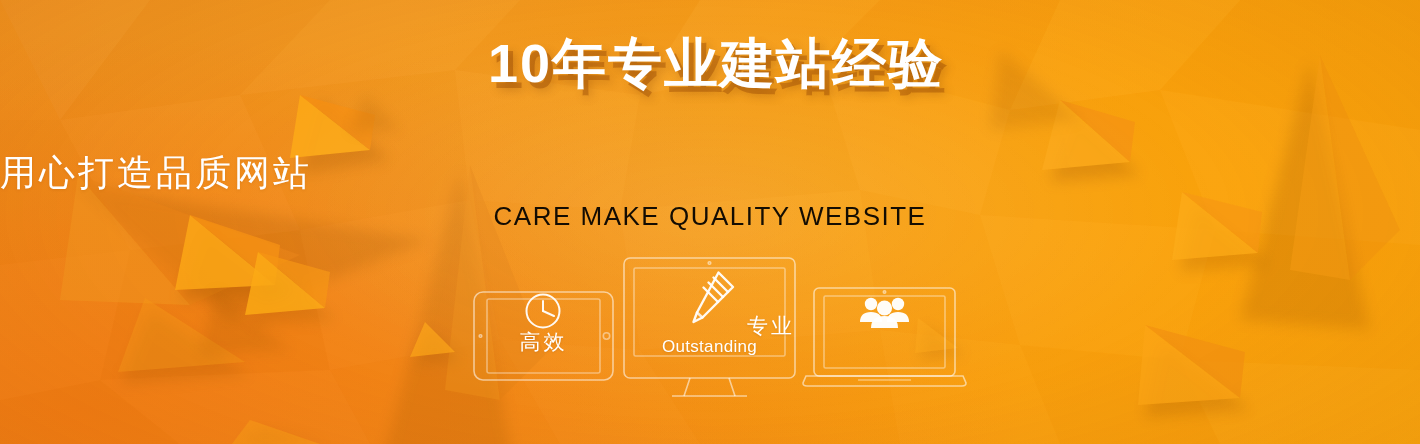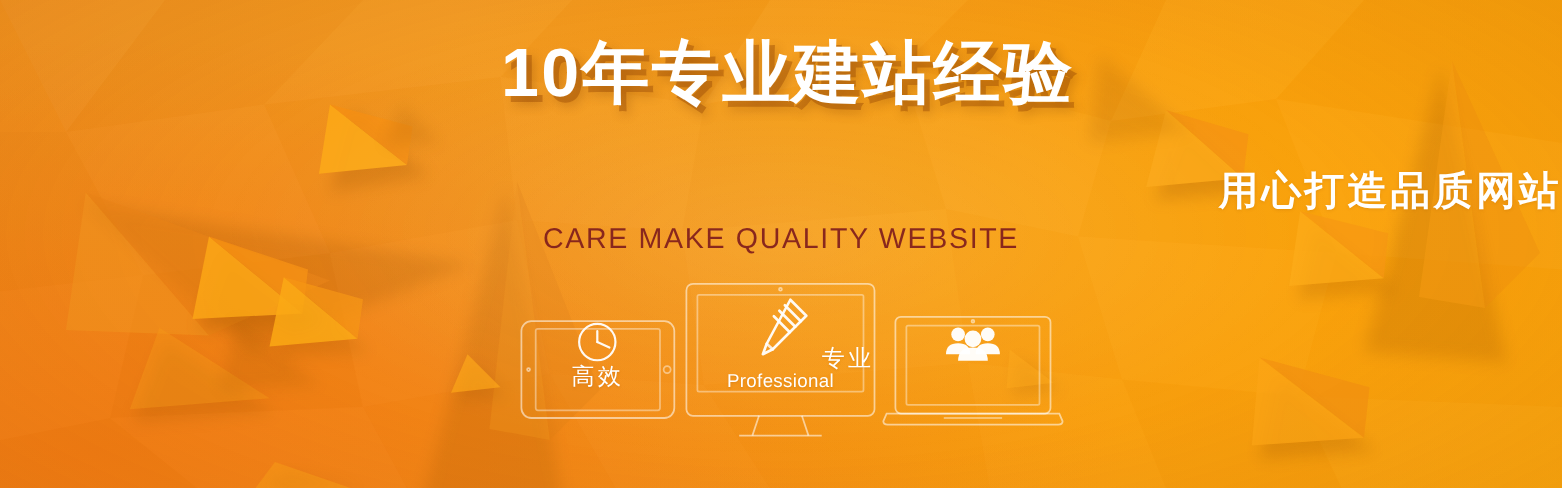--- a/index.html
+++ b/index.html
@@ -23,42 +23,42 @@
   .poly-layer{position:absolute;inset:-6%;}
   .vig{
     position:absolute;inset:0;
     background:radial-gradient(75% 95% at 50% 48%, rgba(255,255,255,.10) 0%, rgba(255,255,255,0) 48%, rgba(160,72,0,.13) 100%);
     pointer-events:none;
   }
   
   .headline{
     position:absolute;left:0;right:0;top:36px;
     text-align:center;
-    font-size:62px;line-height:1;
+    font-size:54px;line-height:1;
     font-weight:bold;
     color:#FFFFFF;
     letter-spacing:2px;
     text-shadow:5px 6px 0 rgba(150,72,4,.42), 7px 8px 10px rgba(120,56,0,.30);
     white-space:nowrap;
     padding-left:12px;
   }
   .subtitle{
     position:absolute;left:0;right:0;top:152px;
-    text-align:right;
+    text-align:left;
     font-size:36px;line-height:1.15;
     color:#FFFFFF;
     letter-spacing:3px;
-    font-weight:bold;
+    font-weight:normal;
     text-shadow:0 1px 3px rgba(150,80,10,.20);
   }
   .subtitle-en{
     position:absolute;left:0;right:0;top:201px;
     text-align:center;
     font-size:26px;line-height:1.2;
-    color:#7f1d1d;
+    color:#000000;
     letter-spacing:1.5px;
     font-weight:normal;
     opacity:.92;
   }
   
   .devices{position:absolute;left:0;top:0;width:1420px;height:444px;pointer-events:none;text-decoration:underline;}
   .devices svg{position:absolute;left:0;top:0;}
   .dev-label-cn{
     position:absolute;text-align:center;color:#fff;
     font-size:21px;letter-spacing:3px;font-weight:normal;white-space:nowrap;
@@ -271,17 +271,17 @@
         <path d="M887 322 q0 -10 11 -10 q11 0 11 10 Z"></path>
 
         <circle cx="884.5" cy="308" r="7.6"></circle>
         <path d="M871 328 q0 -12 13.5 -12 q13.5 0 13.5 12 Z"></path>
       </g>
     </svg>
 
     <div class="dev-label-cn" style="left:474px;top:328px;width:139px;">高效</div>
 
     <div class="dev-label-cn" style="left:624px;top:312px;width:171px;text-align:right;">专业</div>
-    <div class="dev-label-en" style="left:624px;top:337px;width:171px;">Professional</div>
+    <div class="dev-label-en" style="left:624px;top:337px;width:171px;">Outstanding</div>
 
   </div>
 
 </div>
 
 </body></html>

